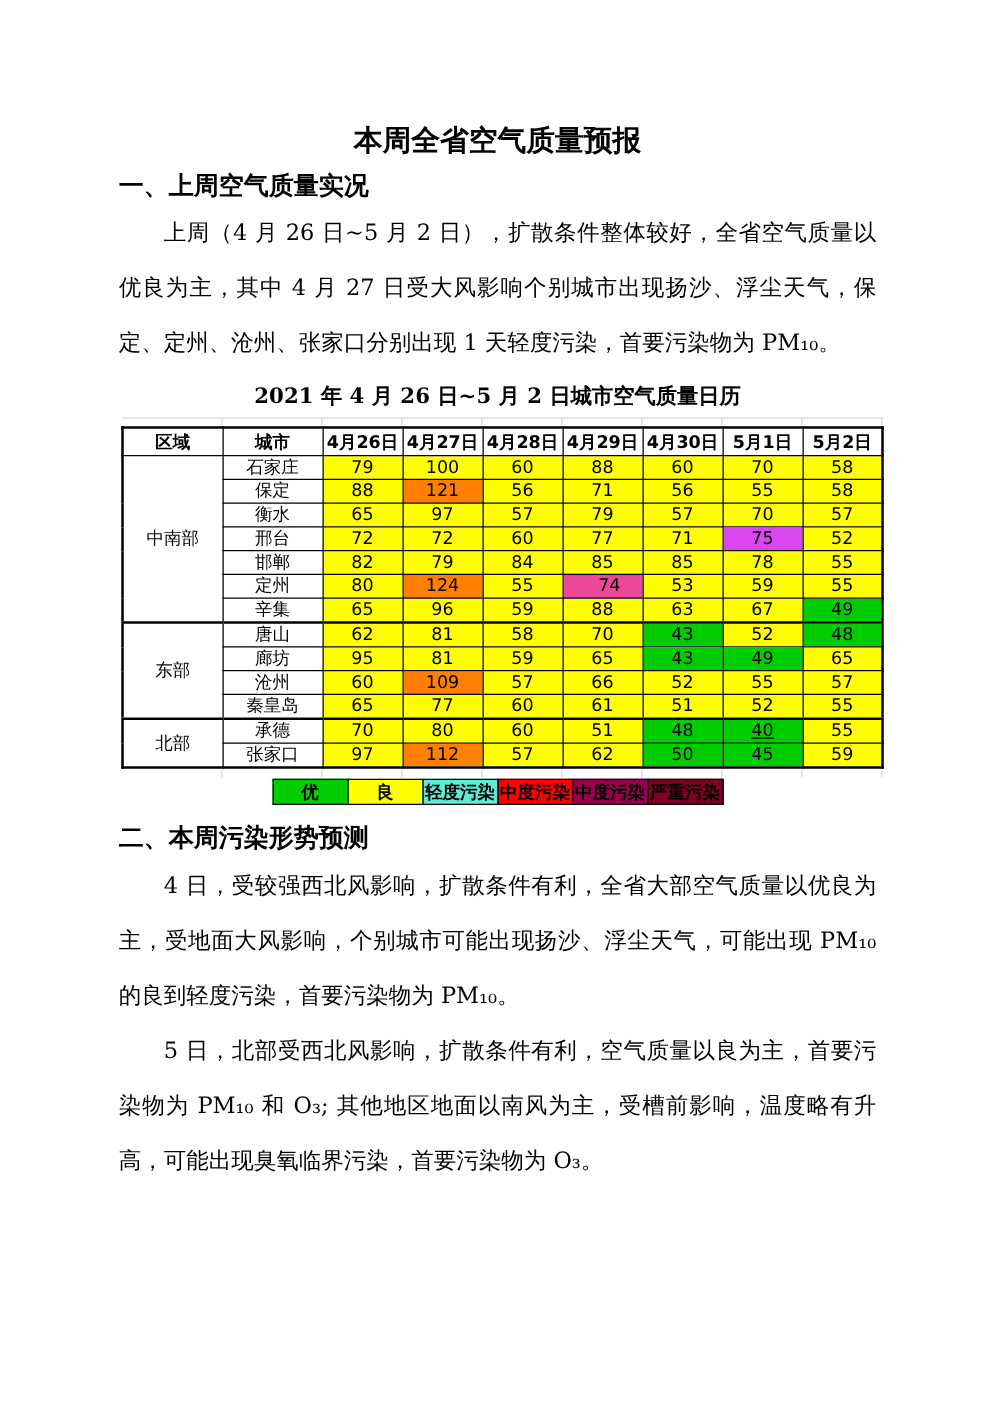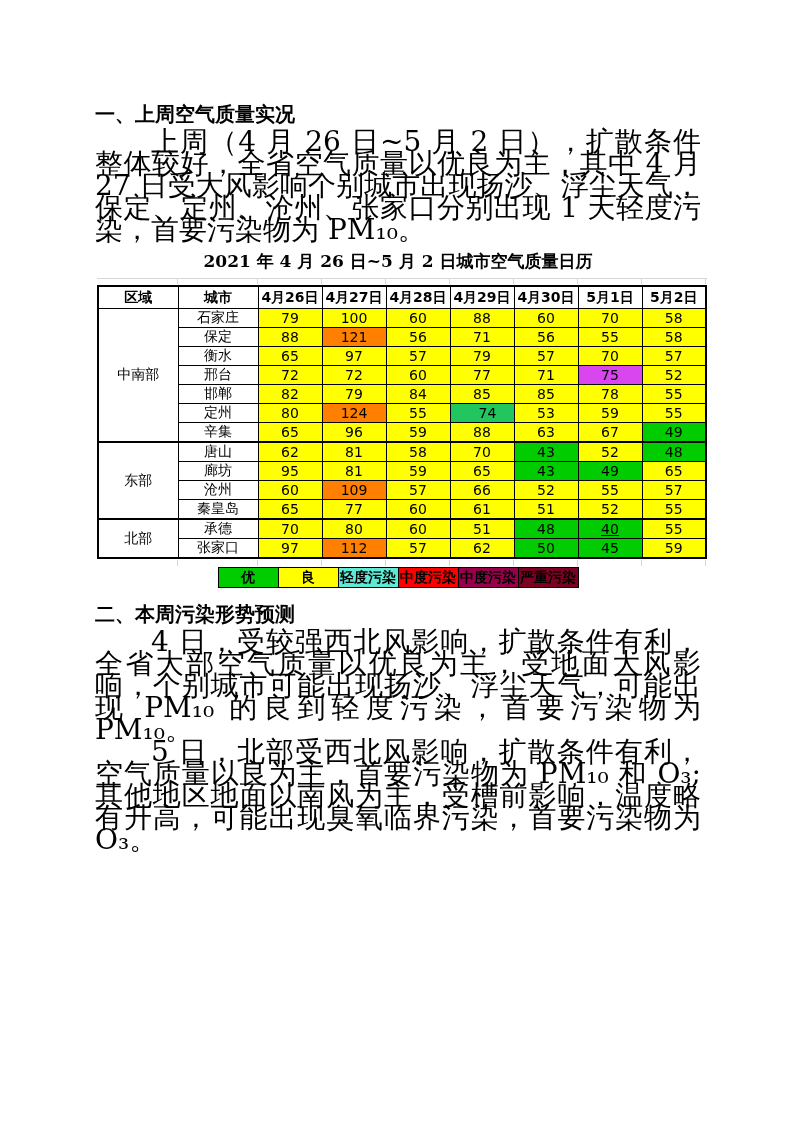--- a/index.html
+++ b/index.html
@@ -29,22 +29,22 @@
   }
   .sec-heading {
     font-family:"DejaVu Sans","Liberation Sans",sans-serif;
     font-weight:bold;
     font-size:20px;
     line-height:33px;
     margin-top:2px;
   }
   .body-p {
     margin:0;
-    font-size:28px;
-    line-height:22px;
+    font-size:18px;
+    line-height:44px;
     text-align:justify;
     text-indent:2em;
   }
   .table-title {
     text-align:center;
     font-weight:bold;
     font-size:17px;
     line-height:24px;
     margin:8px 0 12px 0;
   }
@@ -100,20 +100,21 @@
     box-sizing:border-box;
   }
   .legend-cell:first-child { margin-left:0; }
   .s2-heading { margin-top:10px; }
 </style>
 </head>
 <body>
 
 <div class="page">
 
+  <div class="doc-title">本周全省空气质量预报</div>
 
   <div class="sec-heading">一、上周空气质量实况</div>
   <p class="body-p">上周（4 月 26 日~5 月 2 日），扩散条件整体较好，全省空气质量以优良为主，其中 4 月 27 日受大风影响个别城市出现扬沙、浮尘天气，保定、定州、沧州、张家口分别出现 1 天轻度污染，首要污染物为 PM₁₀。</p>
 
   <div class="table-title">2021 年 4 月 26 日~5 月 2 日城市空气质量日历</div>
 
   <div class="table-wrap">
     <table class="aqi-table">
         <colgroup>
           <col style="width: 80px;">
@@ -189,21 +190,21 @@
             <td class="value-cell" style="background: rgb(255, 255, 0);">85</td>
             <td class="value-cell" style="background: rgb(255, 255, 0);">85</td>
             <td class="value-cell" style="background: rgb(255, 255, 0);">78</td>
             <td class="value-cell" style="background: rgb(255, 255, 0);">55</td>
           </tr>
           <tr>
             <td class="city-cell">定州</td>
             <td class="value-cell" style="background: rgb(255, 255, 0);">80</td>
             <td class="value-cell" style="background: rgb(255, 128, 0);">124</td>
             <td class="value-cell" style="background: rgb(255, 255, 0);">55</td>
-            <td class="value-cell" style="background: #22c55e; padding-left: 11px;">74</td>
+            <td class="value-cell" style="background: #ec4899; padding-left: 11px;">74</td>
             <td class="value-cell" style="background: rgb(255, 255, 0);">53</td>
             <td class="value-cell" style="background: rgb(255, 255, 0);">59</td>
             <td class="value-cell" style="background: rgb(255, 255, 0);">55</td>
           </tr>
           <tr>
             <td class="city-cell">辛集</td>
             <td class="value-cell" style="background: rgb(255, 255, 0);">65</td>
             <td class="value-cell" style="background: rgb(255, 255, 0);">96</td>
             <td class="value-cell" style="background: rgb(255, 255, 0);">59</td>
             <td class="value-cell" style="background: rgb(255, 255, 0);">88</td>

